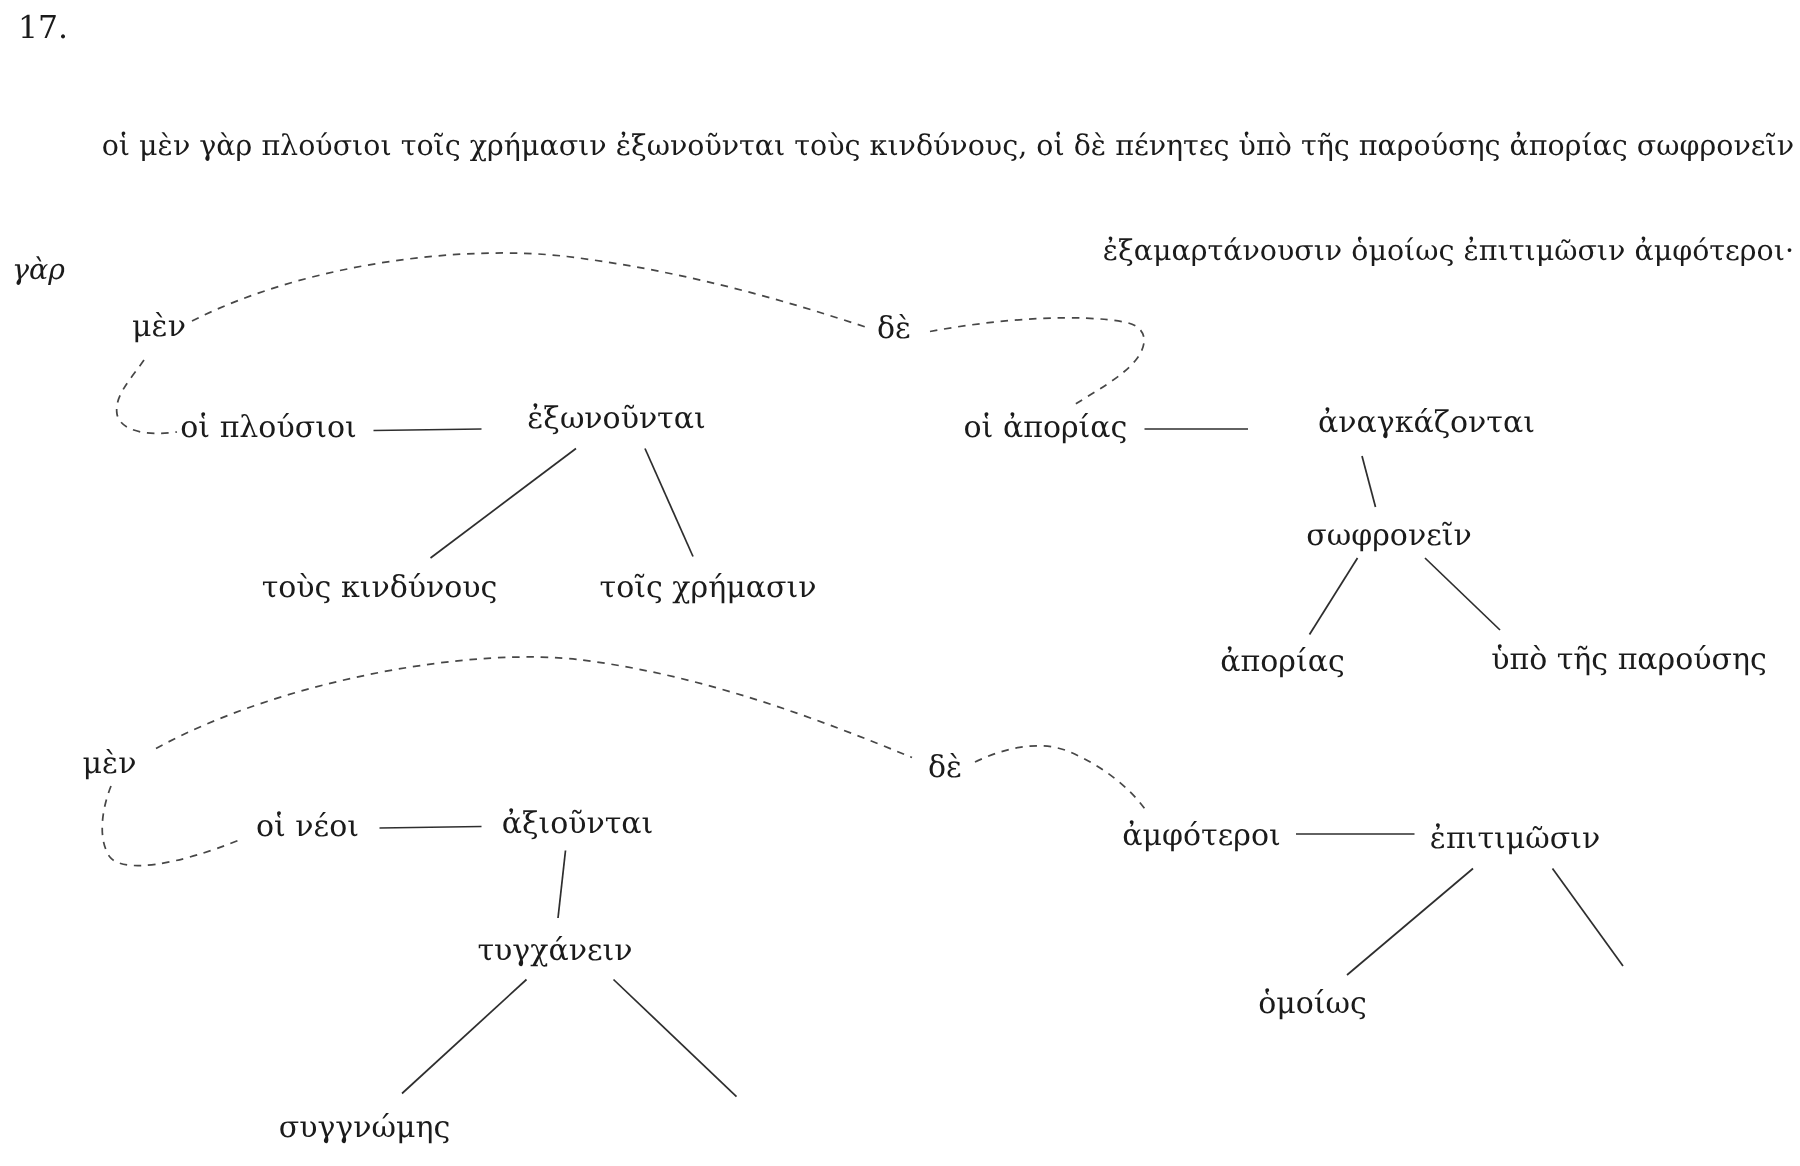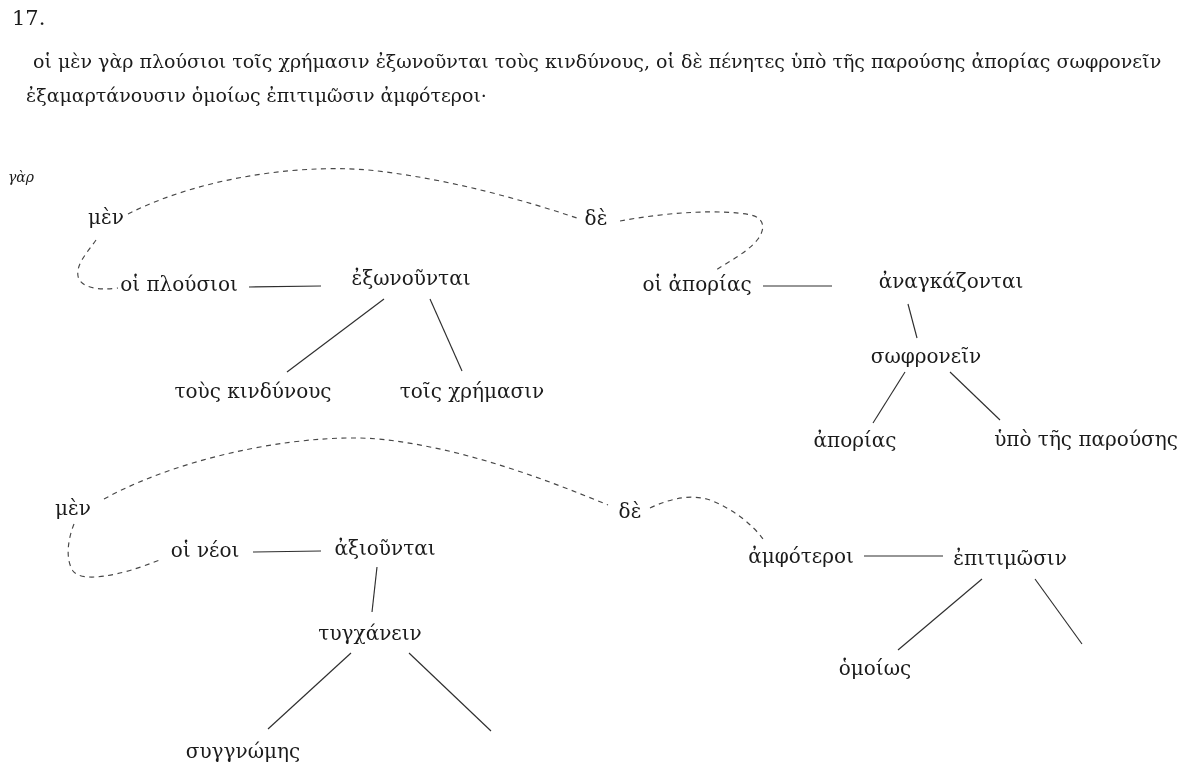--- a/index.html
+++ b/index.html
@@ -7,42 +7,43 @@
     --bg:#ffffff;
   }
   html,body{margin:0;padding:0;background:var(--bg);}
   .page{
     position:relative;
     width:1200px;height:777px;
     background:var(--bg);
     overflow:hidden;
     font-family:"DejaVu Serif","Liberation Serif",serif;
     color:var(--ink);
+    text-align:right;
   }
   .page-number{
     position:absolute;left:12px;top:6px;
     font-size:21px;line-height:1.2;
   }
   .passage{
     position:absolute;left:26px;top:44px;width:1170px;
     font-size:19px;line-height:34px;
   }
-  .pline{white-space:nowrap;}
+  .pline{white-space:nowrap;margin-top:36px;}
   .pline-first{padding-left:7px;}
   .lines-svg{position:absolute;left:0;top:0;z-index:1;}
   .lines-svg path{fill:none;stroke-linecap:butt;}
   .lines-svg .s{stroke:#2e2e2e;stroke-width:1.15;}
   .lines-svg .d{stroke:#474747;stroke-width:1.15;stroke-dasharray:5 4.5;}
   .w{
     position:absolute;z-index:2;
     font-size:20px;line-height:1.2;white-space:nowrap;
     background:var(--bg);
   }
   .wc{transform:translateX(-50%);}
-  .it{font-style:italic;font-size:14px;}
+  .it{font-style:italic;font-size:19px;}
 </style>
 </head>
 <body>
 
 <div class="page">
 
   <div class="page-number">17.</div>
 
   <div class="passage">
     <div class="pline pline-first">οἱ μὲν γὰρ πλούσιοι τοῖς χρήμασιν ἐξωνοῦνται τοὺς κινδύνους, οἱ δὲ πένητες ὑπὸ τῆς παρούσης ἀπορίας σωφρονεῖν</div>

